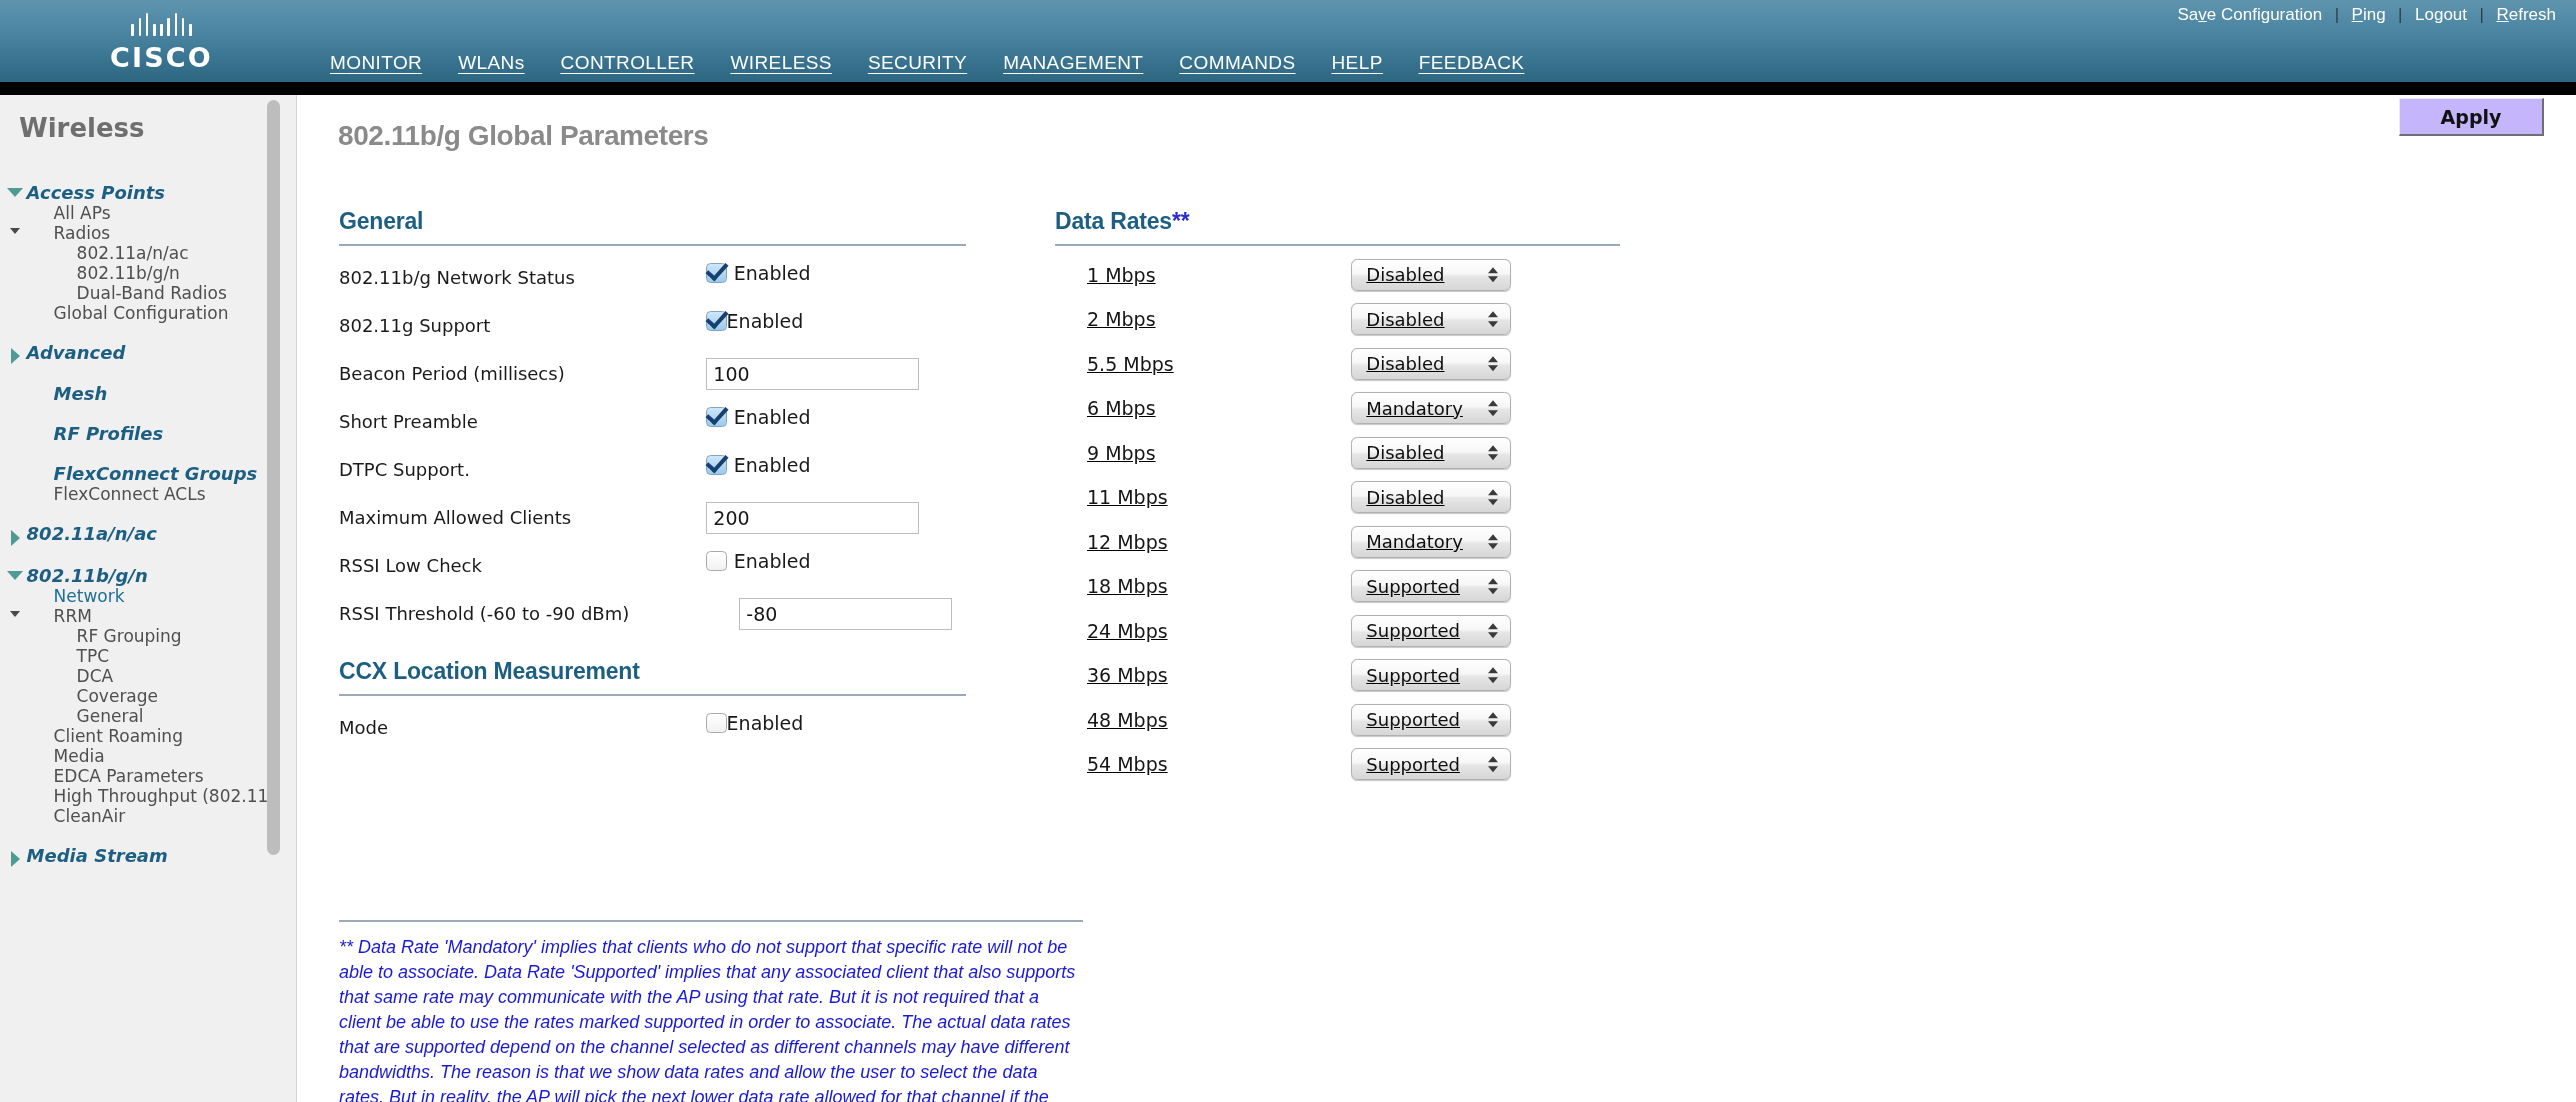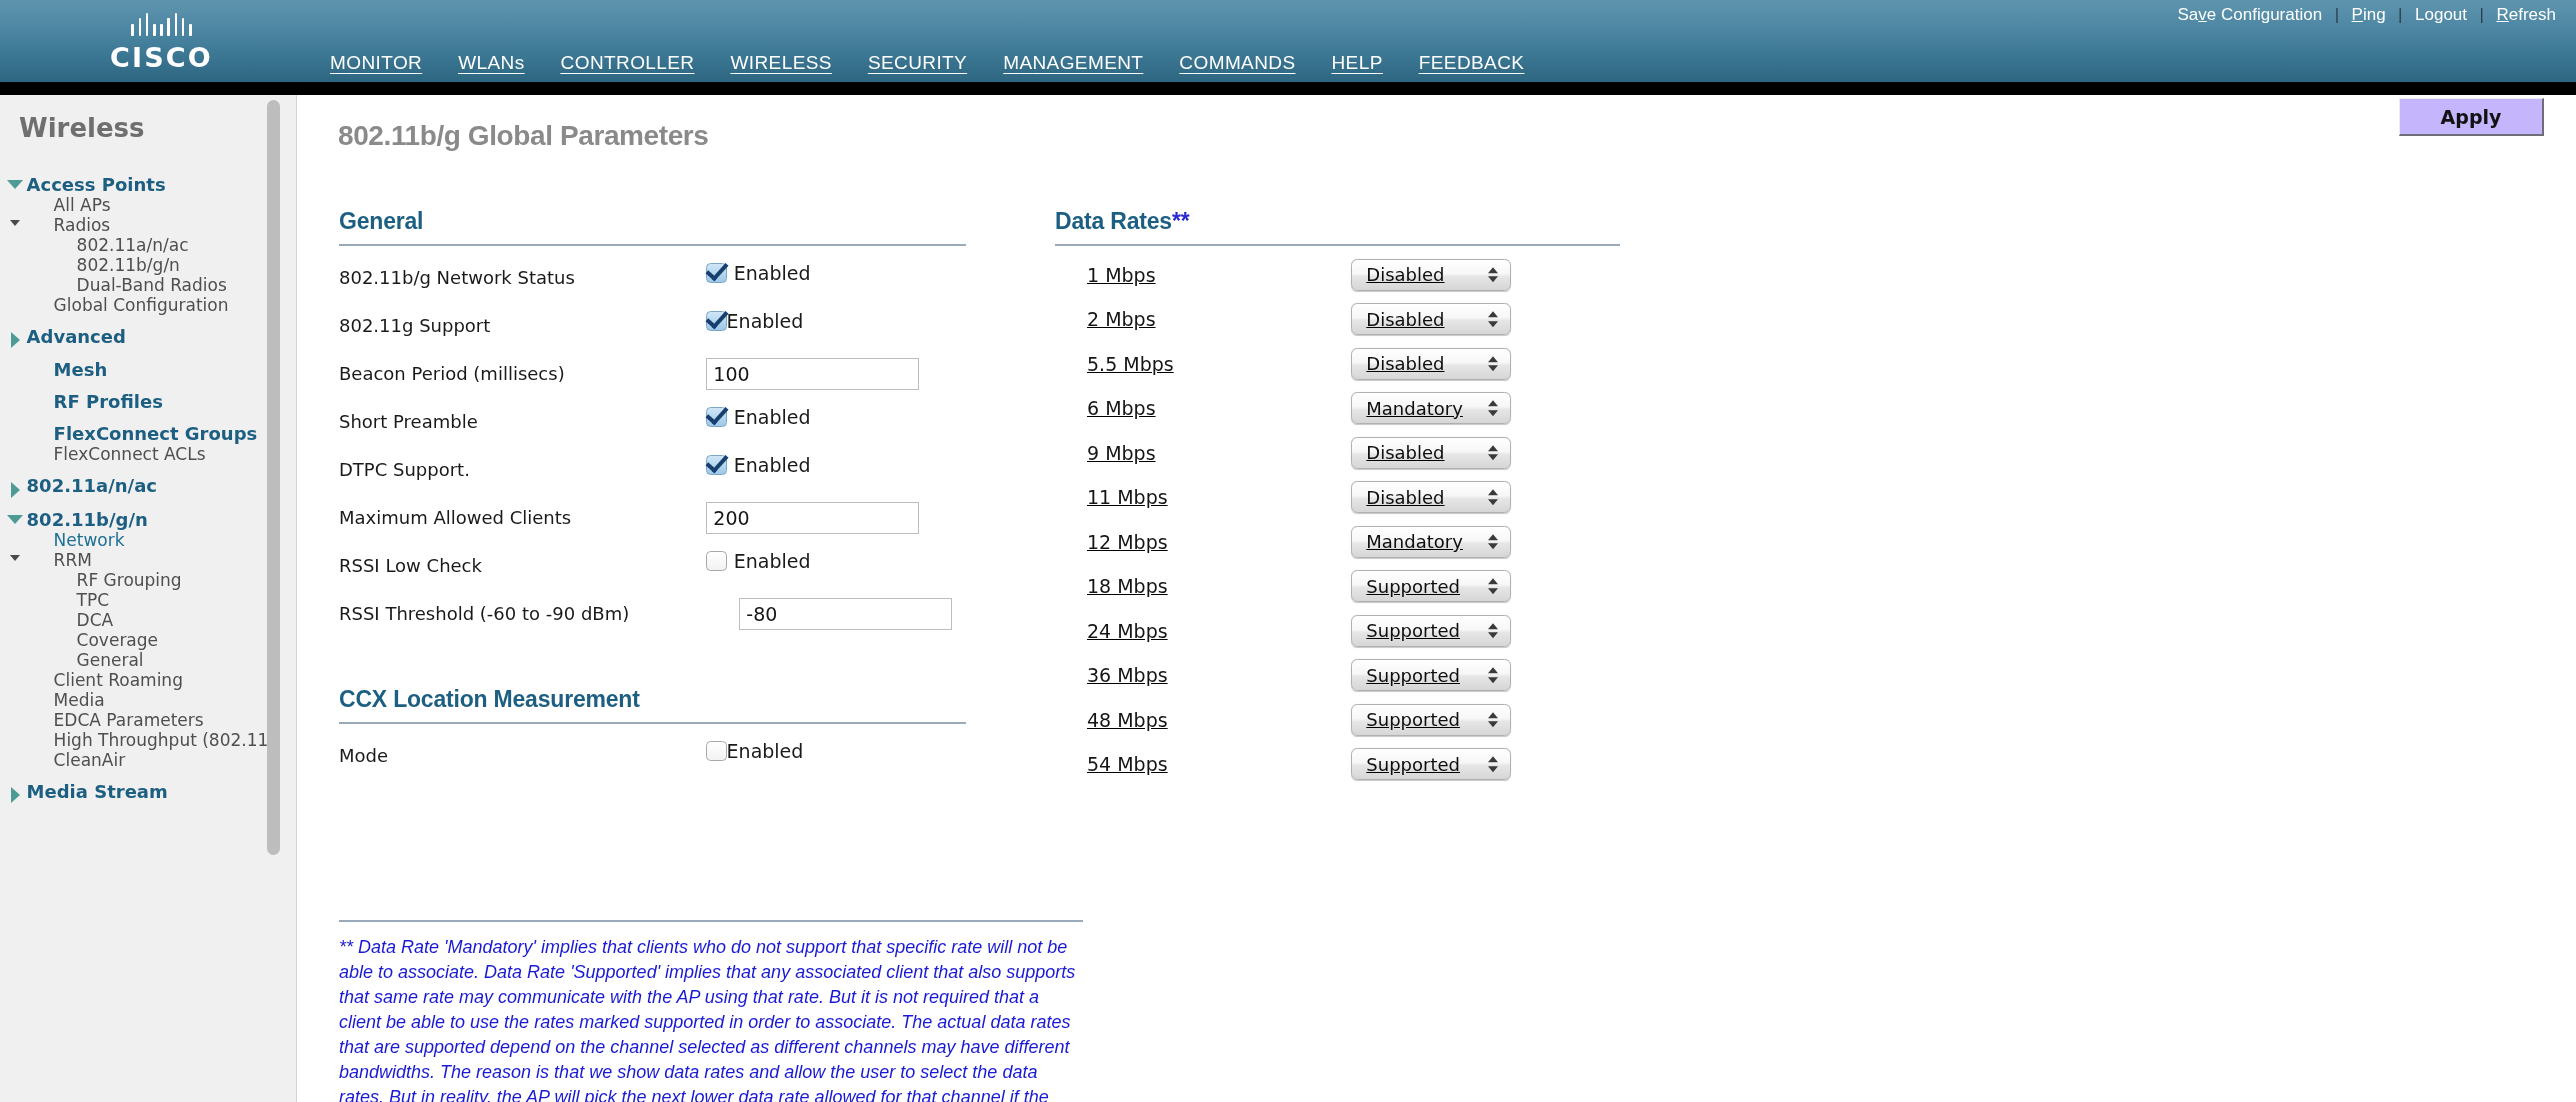--- a/index.html
+++ b/index.html
@@ -99,21 +99,21 @@
   }
   .tri-down-sm {
     width: 0; height: 0;
     border-left: 5.4px solid transparent; border-right: 5.4px solid transparent;
     border-top: 6.3px solid #4a4a4a;
   }
   .sb-lbl { font-size: 17px; }
   .lvl-top   { color: #1d5f82; font-weight: bold; font-size: 18px; }
   .lvl-sub   { color: #4f4f4f; }
   .lvl-link  { color: #1d6f96; }
-  .pad-top   { margin-top: 12px; }
+  .pad-top   { margin-top: 20px; font-style: italic; }
   .ind-1 { padding-left: 27px; }
   .ind-2 { padding-left: 50px; }
   .sb-scroll {
     position: absolute; right: 8px; top: 2.7px;
     width: 13.4px; height: 997px; background: #f0f0f0;
   }
   .sb-thumb {
     position: absolute; right: 8px; top: 2.7px;
     width: 13.4px; height: 755px;
     background: #bdbdbd; border-radius: 7.2px;
@@ -483,21 +483,21 @@
           </div>
         </div>
         <div class="row">
           <div class="row-lbl">RSSI Threshold (-60 to -90 dBm)</div>
           <div class="row-ctl offset">
             <input type="text" class="txtin" value="-80" style="">
           </div>
         </div>
       </div>
 
-    <div class="sec-head" style="margin-top:56px">
+    <div class="sec-head" style="margin-top:28px">
       <span>CCX Location Measurement</span>
     </div>
     <div id="ccx-rows">
         <div class="row">
           <div class="row-lbl">Mode</div>
           <div class="row-ctl">
             <label class="cbwrap tight">
               <span class="cbox"></span>
               <span class="cb-lbl">Enabled</span>
             </label>

